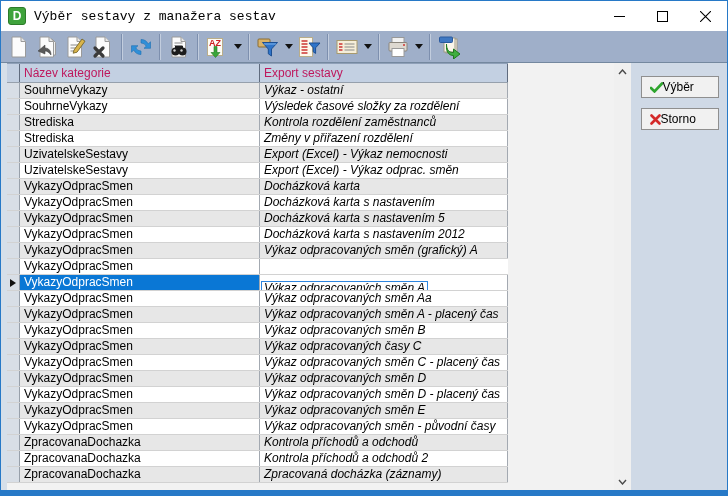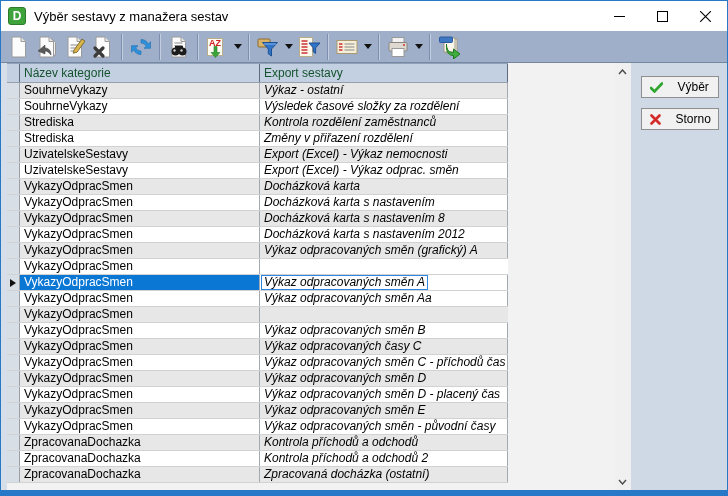--- a/index.html
+++ b/index.html
@@ -6,60 +6,60 @@
   html,body { width:728px; height:496px; background:#e8e8e8; font-family:"Liberation Sans",sans-serif; }
   .window{
     width:728px; height:496px;
     border:1px solid #2779c7; border-bottom:6px solid #2779c7;
     display:flex; flex-direction:column; background:#cfd9e6; overflow:hidden;
   }
   
   .titlebar{ height:30px; background:#ffffff; display:flex; align-items:center; flex:0 0 auto; }
   .appicon{ width:18px; height:18px; margin:0 8px 0 7px; background:#3fa33c; border:1px solid #2c7b2a;
     border-radius:3px; color:#fff; font-weight:bold; font-size:12px; display:flex; align-items:center; justify-content:center; }
-  .apptitle{ font-size:13px; color:#000; flex:1 1 auto; white-space:nowrap; }
+  .apptitle{ font-size:13px; color:#000; flex:1 1 auto; white-space:nowrap;font-family:Liberation Mono, monospace; }
   .winctl{ width:43px; height:30px; display:flex; align-items:center; justify-content:center; }
   .winctl svg{ display:block; }
   
   .toolbar{ height:32px; background:#9fafc9; border-bottom:1px solid #74889f; display:flex; align-items:center;
     padding-left:4px; flex:0 0 auto; }
   .tbtn{ width:28px; height:28px; display:flex; align-items:center; justify-content:center; }
   .tbtn svg{ display:block; }
   .tcaret{ width:13px; height:28px; display:flex; align-items:center; justify-content:center; }
   .tsep{ width:0; height:26px; border-left:1px solid #7d8fae; border-right:1px solid #c2cdde; margin:0 4px; }
   
   .content{ flex:1 1 auto; display:flex; background:#cfd9e6; min-height:0; }
   .leftstrip{ width:6px; background:#d6dfe9; flex:0 0 auto; }
   .gridarea{ width:607px; background:#f2f2f2; flex:0 0 auto; overflow:hidden; position:relative; }
   .tablewrap{ width:501px; }
   .thead{ display:flex; height:20px; background:#c3d0e2; border-top:1px solid #8fa0b8; border-bottom:1px solid #96a0ac; }
-  .hcell{ font-size:12px; color:#14532d; line-height:19px; padding-left:4px; border-right:1px solid #5f6b7e;
+  .hcell{ font-size:12px; color:#be185d; line-height:19px; padding-left:4px; border-right:1px solid #5f6b7e;
     overflow:hidden; white-space:nowrap; }
   .hgut{ width:13px; padding:0; border-right:1px solid #5f6b7e; }
   .hc1{ width:240px; }
   .hc2{ width:248px; }
   .trow{ display:flex; height:16px; border-bottom:1px solid #d2d2d2; background:#fff; }
   .trow.odd{ background:#e7e7e7; }
   .gcell{ width:13px; background:#d8dee6; border-right:1px solid #98a0aa; position:relative; flex:0 0 auto; }
   .marker{ position:absolute; left:3px; top:4px; width:0; height:0;
     border-left:6px solid #111; border-top:4px solid transparent; border-bottom:4px solid transparent; }
   .cell{ font-size:12px; color:#000; line-height:15px; padding-left:4px; white-space:nowrap; overflow:hidden;
     border-right:1px solid #a3a9b1; flex:0 0 auto; }
   .c1{ width:240px; }
   .c2{ width:248px;font-style:italic; }
   .trow.selected .c1{ background:#0a77d5; color:#ffffff; }
   .trow.selected .c2{ background:#ffffff; padding-left:1px; }
-  .editbox{ display:inline-block; border:1px solid #2e86e0; background:#fff; line-height:12px; padding:0 2px 1px 2px; margin-top:0px; }
+  .editbox{ display:inline-block; border:1px solid #2e86e0; background:#fff; line-height:12px; padding:0 2px 1px 2px; margin-top:6px; }
   
   .vscroll{ width:17px; background:#f0f0f0; flex:0 0 auto; display:flex; flex-direction:column; justify-content:space-between; }
   .sbtn{ height:17px; display:flex; align-items:center; justify-content:center; }
   
   .panel{ flex:1 1 auto; background:#cfd9e6; padding:13px 8px 0 9px; display:flex; flex-direction:column; align-items:center; }
   .pbtn{ width:78px; height:22px; background:#f1f1f1; border:1px solid #8f8f8f; display:flex; align-items:center;
-    justify-content:flex-start; gap:15px; font-size:12px; color:#000; padding-left:8px; margin-bottom:10px; }
+    justify-content:flex-start; gap:0; font-size:12px; color:#000; padding-left:8px; margin-bottom:10px; }
   .pbtn svg{ flex:0 0 auto; }
 </style>
 </head>
 <body>
 
 <div class="window">
 
   <div class="titlebar">
     <div class="appicon">D</div>
     <div class="apptitle">Výběr sestavy z manažera sestav</div>
@@ -249,21 +249,21 @@
               <div class="cell c2">Docházková karta</div>
             </div>
             <div class="trow">
               <div class="gcell"></div>
               <div class="cell c1">VykazyOdpracSmen</div>
               <div class="cell c2">Docházková karta s nastavením</div>
             </div>
             <div class="trow odd">
               <div class="gcell"></div>
               <div class="cell c1">VykazyOdpracSmen</div>
-              <div class="cell c2">Docházková karta s nastavením 8</div>
+              <div class="cell c2">Docházková karta s nastavením 5</div>
             </div>
             <div class="trow">
               <div class="gcell"></div>
               <div class="cell c1">VykazyOdpracSmen</div>
               <div class="cell c2">Docházková karta s nastavením 2012</div>
             </div>
             <div class="trow odd">
               <div class="gcell"></div>
               <div class="cell c1">VykazyOdpracSmen</div>
               <div class="cell c2">Výkaz odpracovaných směn (grafický) A</div>
@@ -280,35 +280,36 @@
               <div class="cell c2"><span class="editbox">Výkaz odpracovaných směn A</span></div>
             </div>
             <div class="trow">
               <div class="gcell"></div>
               <div class="cell c1">VykazyOdpracSmen</div>
               <div class="cell c2">Výkaz odpracovaných směn Aa</div>
             </div>
             <div class="trow odd">
               <div class="gcell"></div>
               <div class="cell c1">VykazyOdpracSmen</div>
+              <div class="cell c2">Výkaz odpracovaných směn A - placený čas</div>
             </div>
             <div class="trow">
               <div class="gcell"></div>
               <div class="cell c1">VykazyOdpracSmen</div>
               <div class="cell c2">Výkaz odpracovaných směn B</div>
             </div>
             <div class="trow odd">
               <div class="gcell"></div>
               <div class="cell c1">VykazyOdpracSmen</div>
               <div class="cell c2">Výkaz odpracovaných časy C</div>
             </div>
             <div class="trow">
               <div class="gcell"></div>
               <div class="cell c1">VykazyOdpracSmen</div>
-              <div class="cell c2">Výkaz odpracovaných směn C - příchodů čas</div>
+              <div class="cell c2">Výkaz odpracovaných směn C - placený čas</div>
             </div>
             <div class="trow odd">
               <div class="gcell"></div>
               <div class="cell c1">VykazyOdpracSmen</div>
               <div class="cell c2">Výkaz odpracovaných směn D</div>
             </div>
             <div class="trow">
               <div class="gcell"></div>
               <div class="cell c1">VykazyOdpracSmen</div>
               <div class="cell c2">Výkaz odpracovaných směn D - placený čas</div>
@@ -329,21 +330,21 @@
               <div class="cell c2">Kontrola příchodů a odchodů</div>
             </div>
             <div class="trow">
               <div class="gcell"></div>
               <div class="cell c1">ZpracovanaDochazka</div>
               <div class="cell c2">Kontrola příchodů a odchodů 2</div>
             </div>
             <div class="trow odd">
               <div class="gcell"></div>
               <div class="cell c1">ZpracovanaDochazka</div>
-              <div class="cell c2">Zpracovaná docházka (ostatní)</div>
+              <div class="cell c2">Zpracovaná docházka (záznamy)</div>
             </div>
           </div>
       </div>
     </div>
 
     <div class="vscroll">
       <div class="sbtn">
         <svg width="9" height="6">
             <polyline points="1,5 4.5,1 8,5" fill="none" stroke="#4a4a4a" stroke-width="1.4"></polyline>
           </svg>

